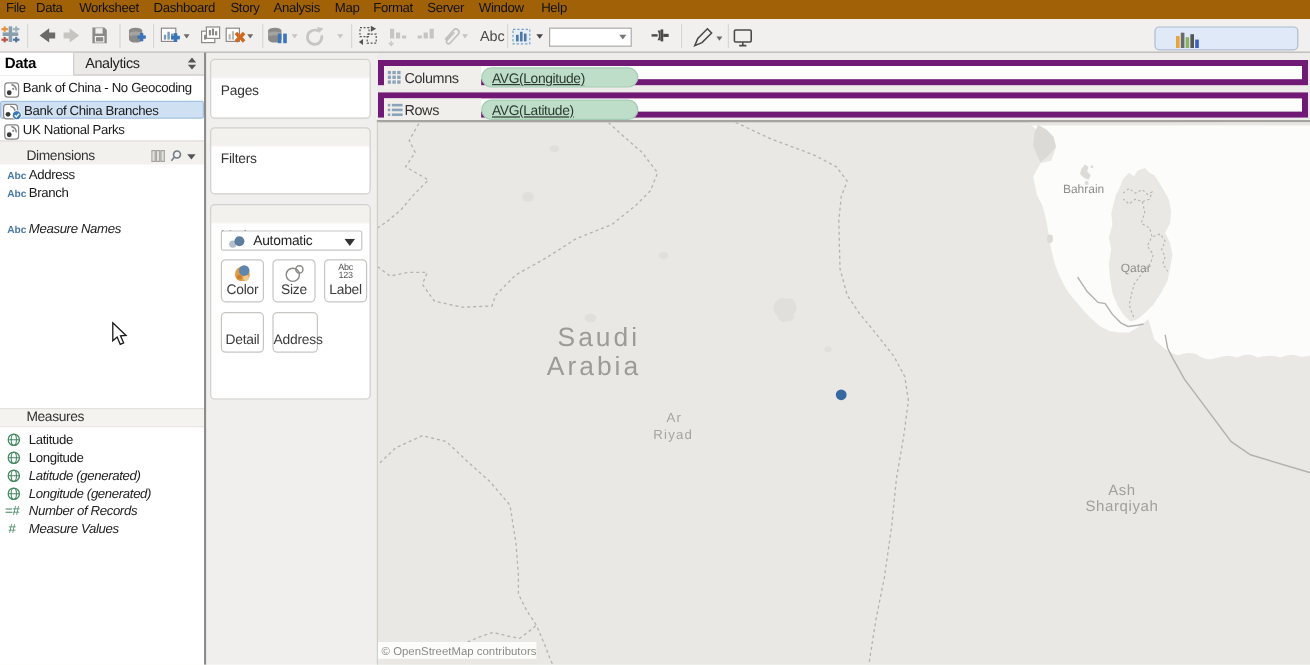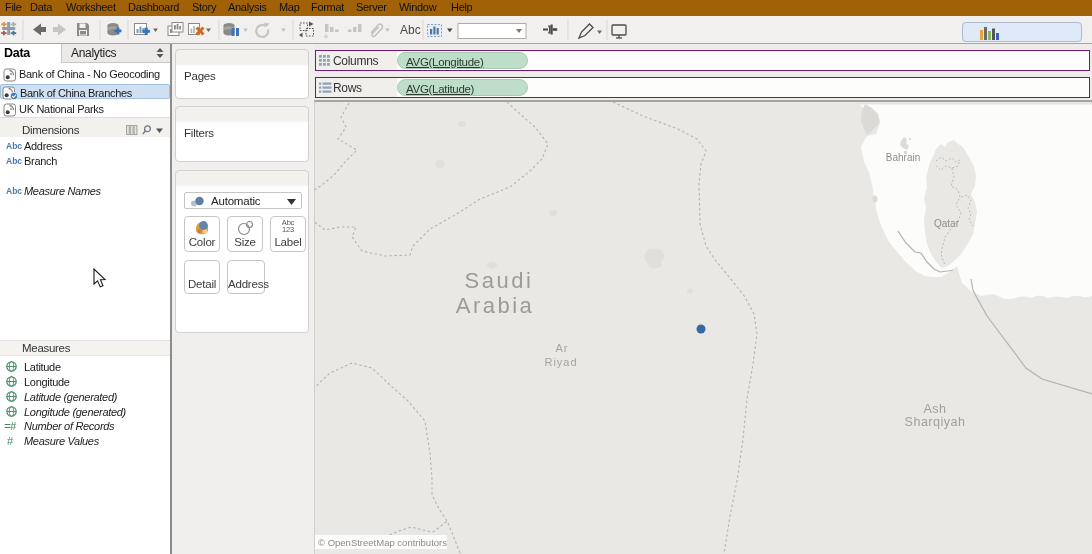--- a/index.html
+++ b/index.html
@@ -25,21 +25,21 @@
 .abcic { position:absolute; left:6px; top:2px; font-size:8.5px; font-weight:bold; color:#4a7aa7; letter-spacing:0; }
 #vdivider { left:170px; top:44px; width:2px; height:510px; background:#8d8c8a; }
 
 #midpanel { left:172px; top:44px; width:142px; height:510px; background:#f0efed; }
 .card { position:absolute; left:3px; width:134px; background:linear-gradient(#f2f1ee, #f2f1ee 14px, #fff 16px); border:1px solid #d2d1ce; border-radius:4px; }
 .card .title { position:absolute; left:8px; top:20px; font-size:11.5px; letter-spacing:-0.2px; color:#333;text-align:right; }
 .mbtn { position:absolute; background:#fff; border:1px solid #c6c5c2; border-radius:4px; font-size:11.5px; letter-spacing:-0.2px; color:#3c3c3c; text-align:center; }
 .mbtn .lbl { position:absolute; left:0; right:0; bottom:3px; }
 
 #shelfarea { left:314px; top:44px; width:778px; height:56px; background:#edecea; }
-.shelf { position:absolute; left:1px; width:775px; height:21px; background:#fdfdfc; border:1px solid #701a75; }
+.shelf { position:absolute; left:1px; width:775px; height:21px; background:#fdfdfc; border:5px solid #701a75; }
 .lblzone { position:absolute; left:0; top:0; width:81px; height:19px; background:#f0efec; }
 .shelf .lbl { position:absolute; left:17px; top:3px; font-size:12px; letter-spacing:-0.3px; color:#333; }
 .pill { position:absolute; left:81px; top:1px; width:131px; height:17px; background:#bfdeca; border:1px solid #a3ccb2; border-radius:9px; font-size:11.5px; letter-spacing:-0.3px; color:#2c3a31; text-align:left; padding:2.5px 0 0 8px;text-decoration:underline; }
 
 #mappane { left:314px; top:100px; width:778px; height:454px; background:#e9e8e4; border-top:2px solid #a5a4a1; border-left:1px solid #cfcecb; }
 #showme { left:962px; top:22px; width:120px; height:20px; background:#dfe9f7; border:1px solid #aebccf; border-radius:4px; }
 #showme .t { position:absolute; left:40px; top:20px; font-size:15px; letter-spacing:-0.3px; font-weight:bold; color:#1a1a1a; }
 </style>
 </head>
 <body>

